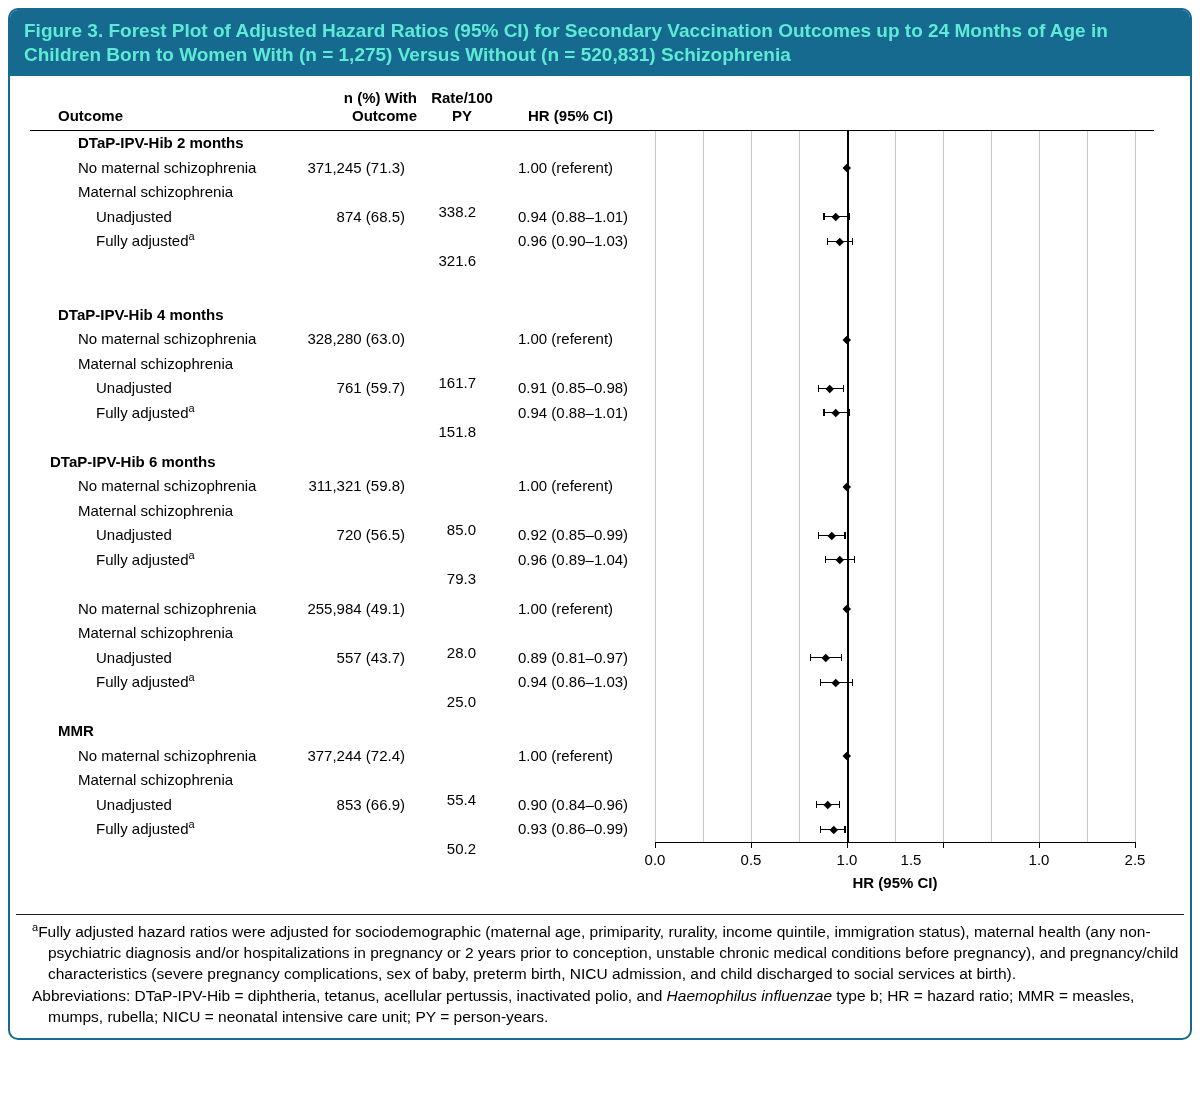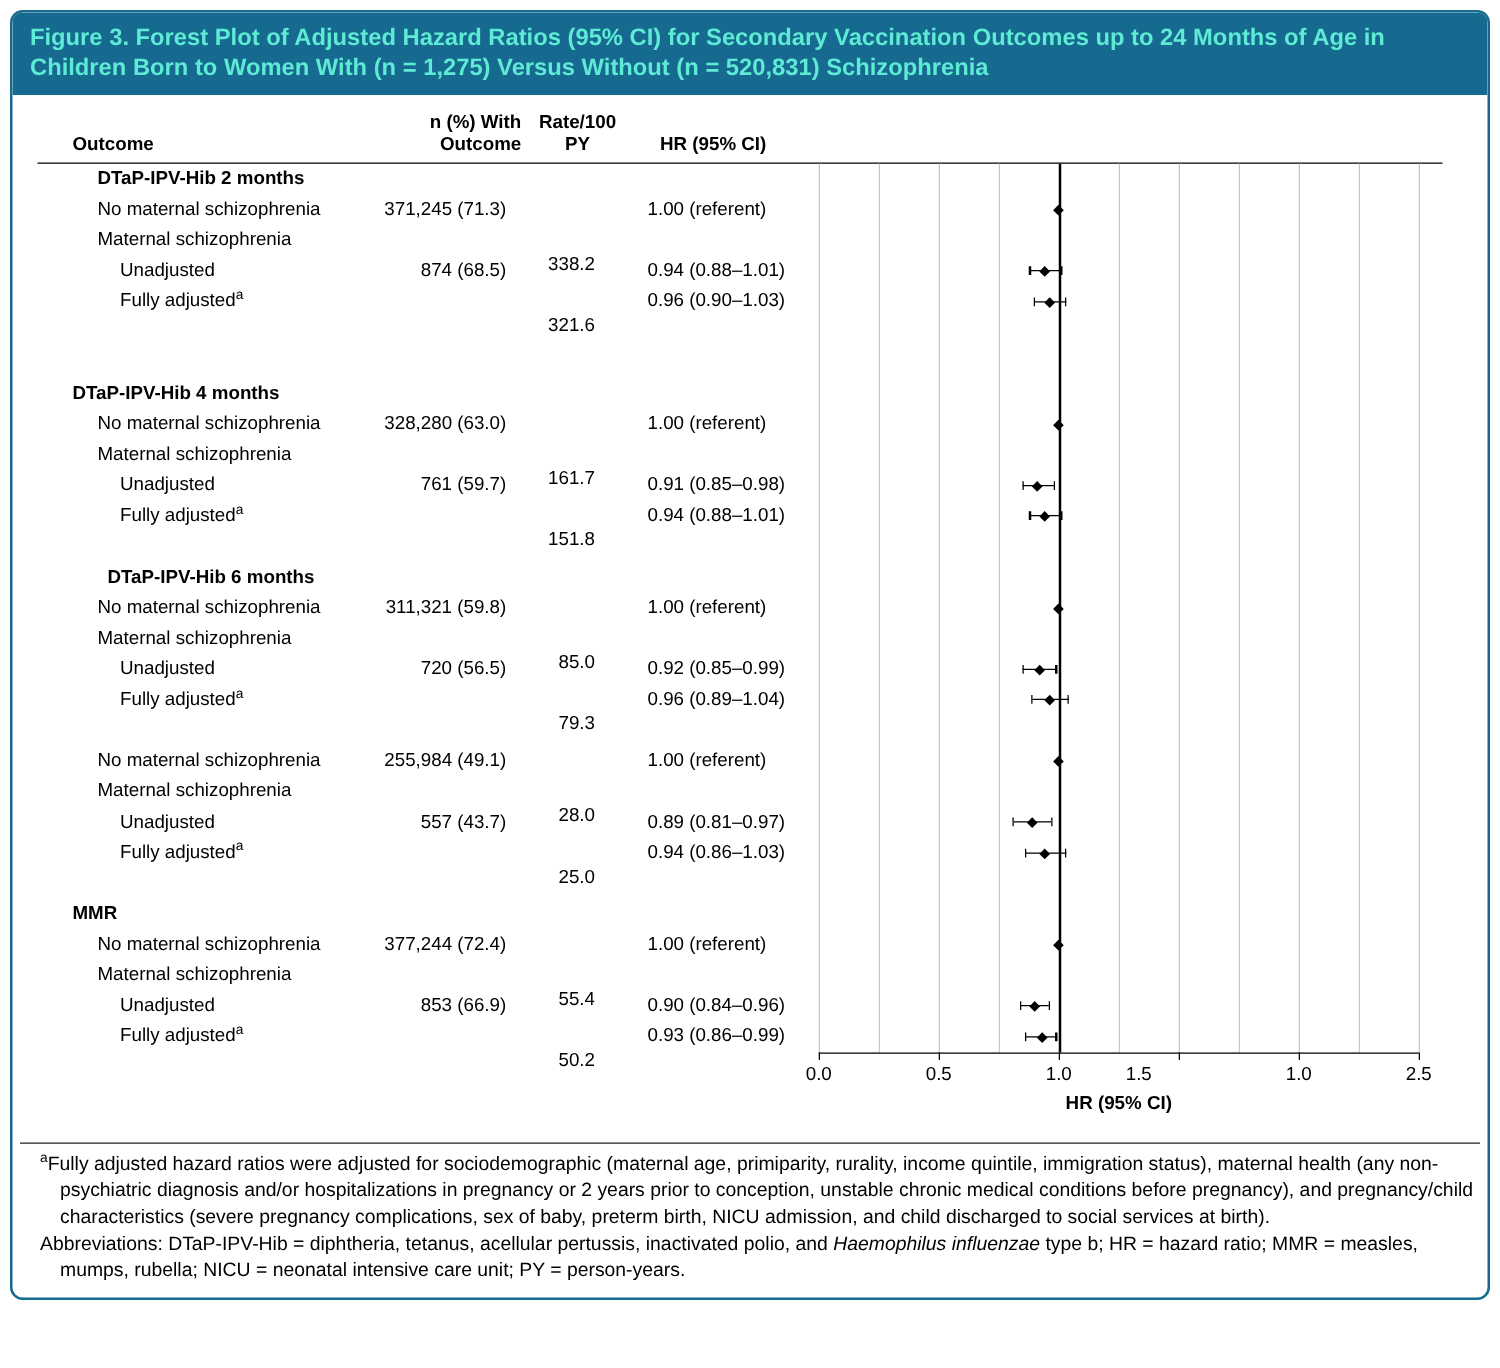--- a/index.html
+++ b/index.html
@@ -148,21 +148,21 @@
         <div class="c-hr">0.94 (0.88–1.01)</div>
         <div class="c-plot">
           <div class="ci" style="left: 813.96px; width: 24.96px;"></div>
           <div class="cap" style="left: 813.36px;"></div>
           <div class="cap" style="left: 838.32px;"></div>
           <div class="marker" style="left: 822.73px;"></div>
         </div>
       </div>
       <div class="row"></div>
       <div class="row">
-        <div class="c-outcome bold" style="padding-left: 76px;">DTaP-IPV-Hib 6 months</div>
+        <div class="c-outcome bold" style="padding-left: 40px;">DTaP-IPV-Hib 6 months</div>
       </div>
       <div class="row">
         <div class="c-outcome" style="padding-left: 68px;">No maternal schizophrenia</div>
         <div class="c-n">311,321 (59.8)</div>
         <div class="c-rate">85.0</div>
         <div class="c-hr">1.00 (referent)</div>
         <div class="c-plot">
           <div class="marker" style="left: 834.25px;"></div>
         </div>
       </div>

